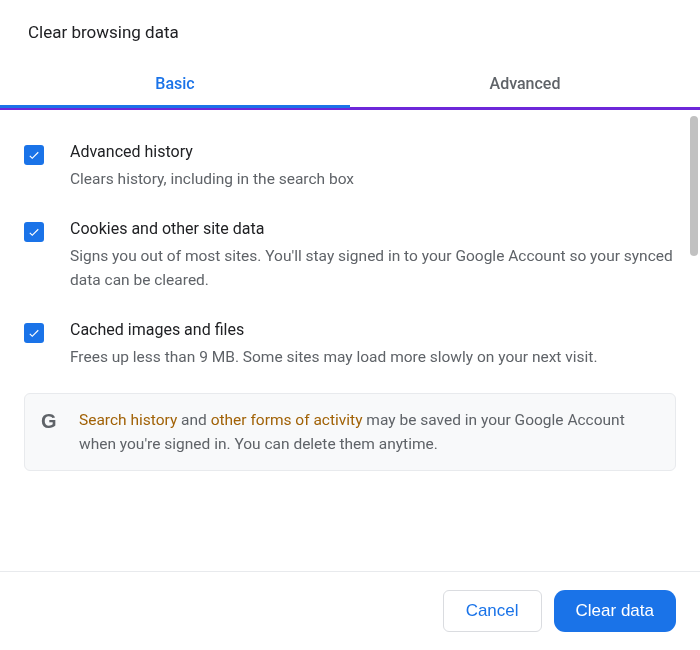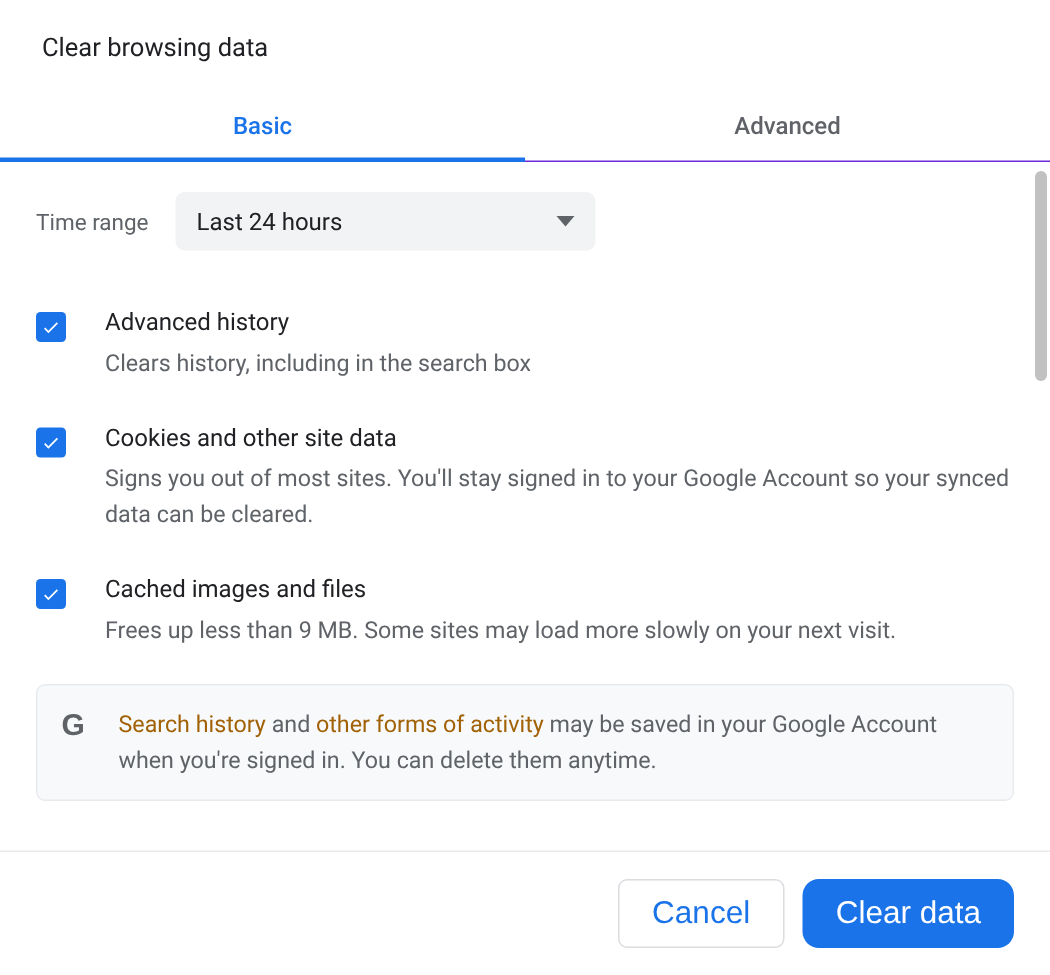--- a/index.html
+++ b/index.html
@@ -21,21 +21,21 @@
       position: relative;
     }
     .title {
       font-size: 17px;
       font-weight: 400;
       color: #202124;
       padding: 22px 28px 18px 28px;
     }
     .tabs {
       display: flex;
-      border-bottom: 1px solid #6d28d9;
+      border-bottom: 3px solid #6d28d9;
     }
     .tab {
       flex: 1;
       text-align: center;
       padding: 14px 0;
       font-size: 16px;
       font-weight: 500;
       color: #5f6368;
       cursor: pointer;
       position: relative;
@@ -153,21 +153,21 @@
     .footer {
       display: flex;
       justify-content: flex-end;
       gap: 12px;
       padding: 18px 24px;
       border-top: 1px solid #e8eaed;
       background: #fff;
     }
     .btn {
       padding: 10px 22px;
-      font-size: 21px;
+      font-size: 17px;
       font-weight: 500;
       border-radius: 6px;
       cursor: pointer;
       border: none;
     }
     .btn-secondary {
       background: #fff;
       border: 1px solid #dadce0;
       color: #1a73e8;
     }
@@ -185,27 +185,20 @@
   <div class="title">Clear browsing data</div>
 
   <div class="tabs">
     <div class="tab active">Basic</div>
     <div class="tab">Advanced</div>
   </div>
 
   <div class="content-wrap">
     <div class="content">
 
-      <div class="time-row">
-        <div class="time-label">Time range</div>
-        <div class="select">
-          <span class="select-text">Last 24 hours</span>
-          <span class="chevron"></span>
-        </div>
-      </div>
 
       <div class="opt">
         <div class="checkbox">
           <svg viewBox="0 0 24 24">
               <path fill="#fff" d="M9 16.2l-3.5-3.5 -1.4 1.4L9 19 20 8l-1.4-1.4z"></path>
             </svg>
         </div>
         <div class="opt-text">
           <div class="opt-title">Advanced history</div>
           <div class="opt-desc">Clears history, including in the search box</div>

